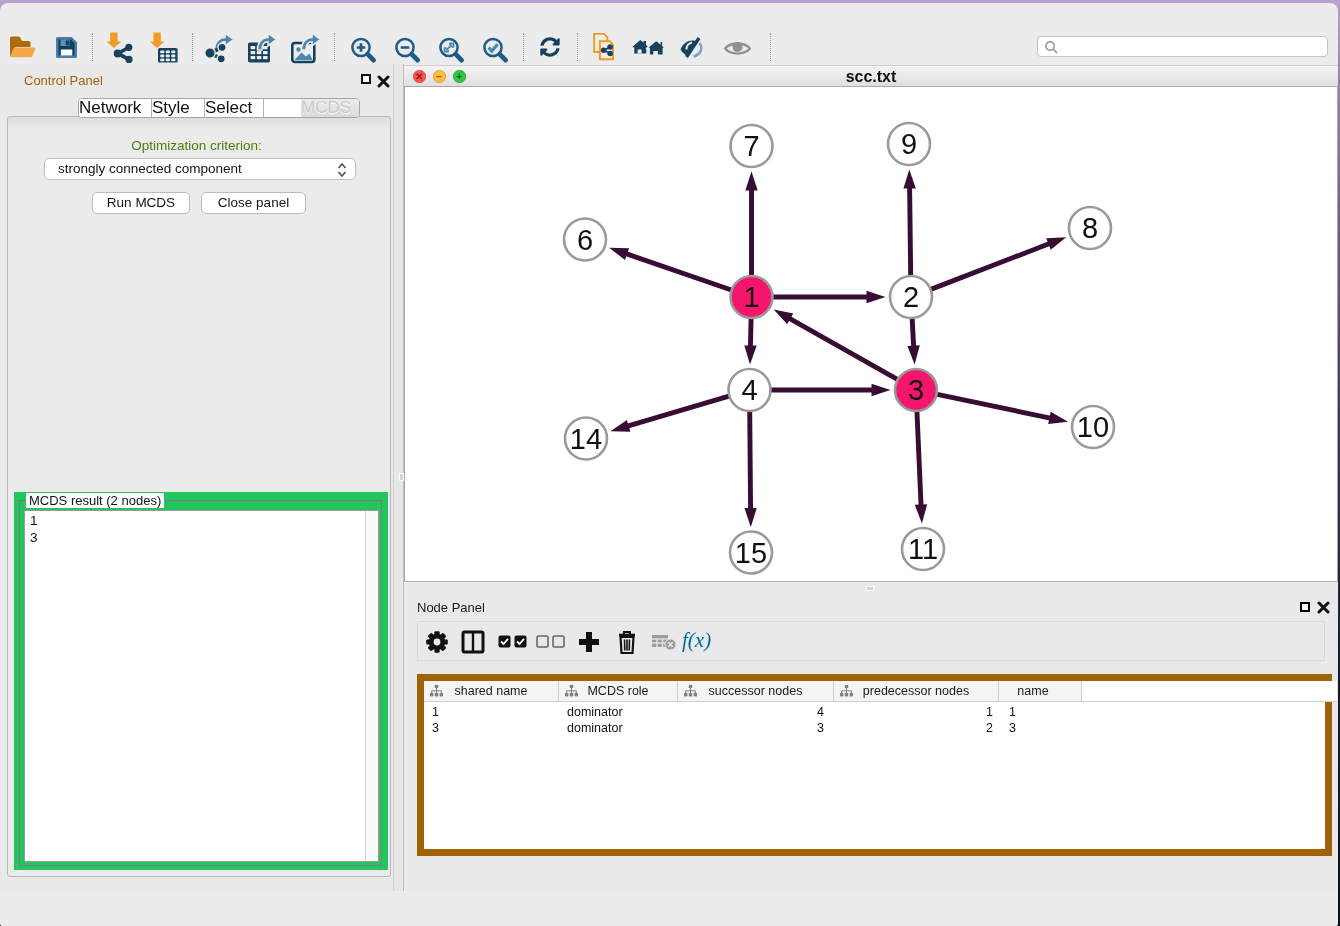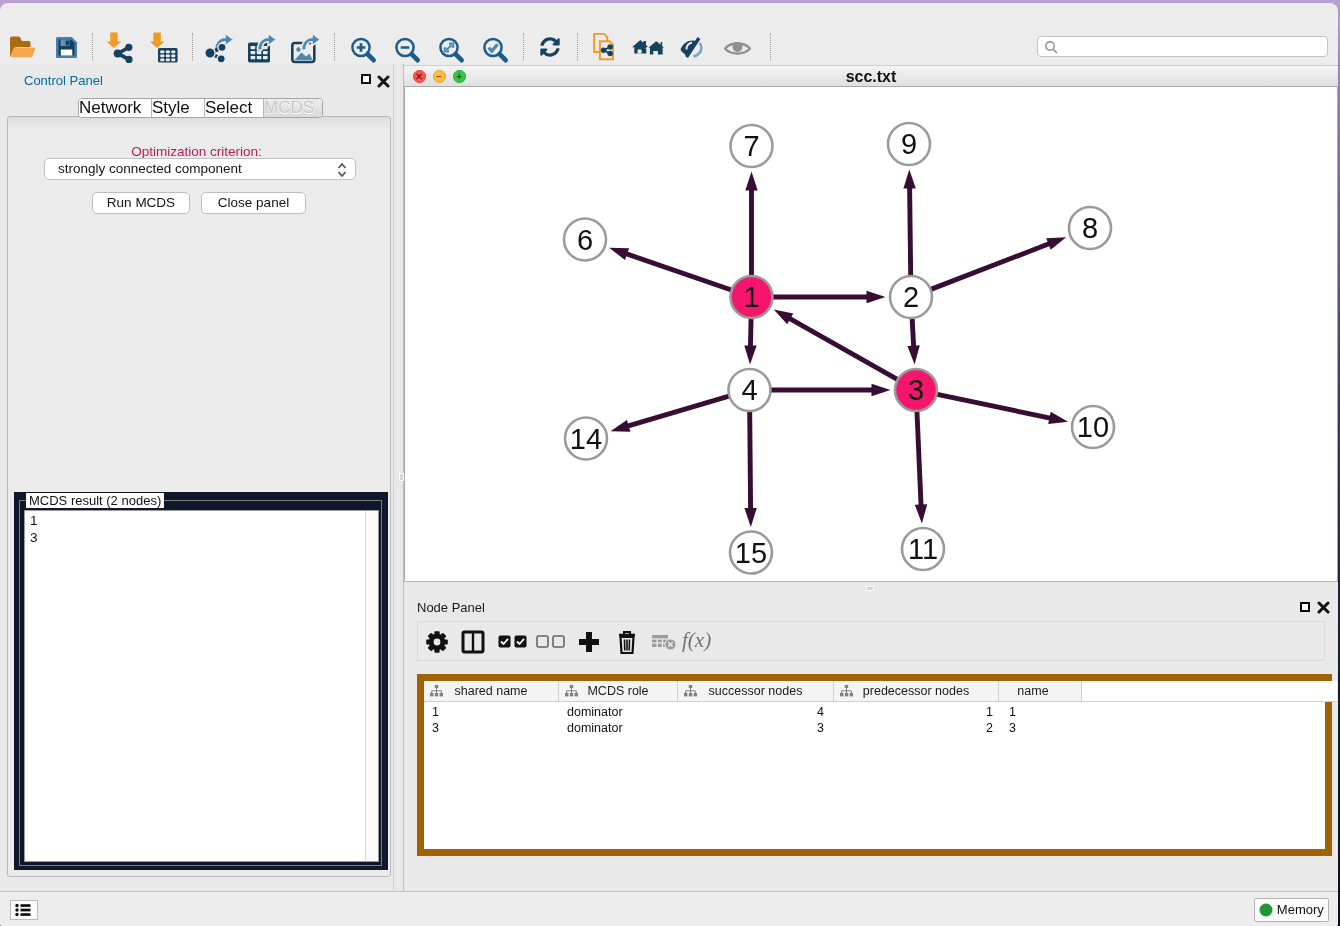--- a/index.html
+++ b/index.html
@@ -24,39 +24,39 @@
 
 #toolbar { position:absolute; left:0; top:25px; width:1338px; height:39px;
   background:#ececec; border-bottom:1px solid #bcbcbc; }
 .tbi { position:absolute; top:7px; transform-origin:50% 50%; }
 .tsep { position:absolute; top:5px; height:28px; width:0;
   border-left:1px dotted #9a9a9a; }
 #search { position:absolute; left:1037px; top:8px; width:291px; height:21px;
   background:#fff; border:1px solid #c4c4c4; border-radius:4px; }
 
 #cpanel { position:absolute; left:0; top:61px; width:393px; height:827px; background:#e9e9e9; }
-#cphead { position:absolute; left:24px; top:9px; font-size:13px; color:#0369a1; }
+#cphead { position:absolute; left:24px; top:9px; font-size:13px; color:#a16207; }
 .sqbtn { position:absolute; width:10px; height:10px; border:2px solid #111; background:#fff; }
 .tabs { position:absolute; display:flex; height:20px; border:1px solid #a6a6a6;
   border-radius:4px; overflow:hidden; background:#fff; }
 .tabs .seg { font-size:17px; color:#111; line-height:18px; 
   border-right:1px solid #b5b5b5; background:#fff; padding:0 14px; }
 .tabs .seg:last-child { border-right:none; }
 .tabs .sel { background:linear-gradient(#ececec,#dadada); color:#c8c8c8;
-  text-shadow:0 1px 0 #fff; }
+  text-shadow:0 1px 0 #fff;margin-left:37px; }
 #cpbody { position:absolute; left:7px; top:52px; width:384px; height:761px;
   border:1px solid #b8b8b8; background:linear-gradient(#dddddd, #ebebeb 12px); border-radius:3px; }
-#optlabel { position:absolute; left:0; top:80px; width:100%; text-align:center;
-  font-size:13.5px; color:#be185d; }
+#optlabel { position:absolute; left:0; top:74px; width:100%; text-align:center;
+  font-size:13.5px; color:#4d7c0f; }
 #combo { position:absolute; left:44px; top:94px; width:312px; height:22px;
   background:#fff; border:1px solid #c0c0c0; border-radius:5px;
   font-size:13.5px; color:#141414; line-height:20px; padding-left:13px; }
 .btn { position:absolute; height:22px; background:#fff; border:1px solid #bdbdbd;
   border-radius:5px; font-size:13.5px; color:#141414; text-align:center; line-height:20px; }
-#resultwrap { position:absolute; left:14px; top:428px; width:374px; height:378px; background:#0f172a; }
+#resultwrap { position:absolute; left:14px; top:428px; width:374px; height:378px; background:#22c55e; }
 #fieldset { position:absolute; left:5px; top:8px; width:363px; height:366px;
   border:1px solid #7d7d7d; }
 #legend { position:absolute; left:6px; top:-8px; background:#fff; padding:0 3px;
   font-size:13px; color:#111; }
 #resultbox { position:absolute; left:4px; top:9px; width:355px; height:352px;
   background:#fff; border:1px solid #9a9a9a; font-size:13.5px; color:#111; }
 #resultbox .sb { position:absolute; right:0; top:0; width:13px; height:100%;
   background:#fafafa; border-left:1px solid #d5d5d5; }
 
 #vsplit { position:absolute; left:393px; top:61px; width:11px; height:827px;
@@ -393,21 +393,21 @@
           </g>
 <g stroke="#e9e9e9" stroke-width="1.3">
             <line x1="1" y1="6" x2="17" y2="6"></line>
             <line x1="1" y1="10" x2="17" y2="10"></line>
             <line x1="6" y1="6" x2="6" y2="14"></line>
             <line x1="11.5" y1="6" x2="11.5" y2="14"></line>
           </g>
 <circle cx="19.5" cy="11.5" r="5.5" fill="#9c9c9c" stroke="#e9e9e9" stroke-width="1"></circle>
 <path d="M17.3 9.3 L21.7 13.7 M21.7 9.3 L17.3 13.7" stroke="#e9e9e9" stroke-width="1.5"></path>
         </svg>
-        <div class="abs" style="left:264px; top:6px; width:56px; font-family:'Liberation Serif',serif; font-style:italic; font-size:21px; color:#737373;">f(x)</div>
+        <div class="abs" style="left:264px; top:6px; width:56px; font-family:'Liberation Serif',serif; font-style:italic; font-size:21px; color:#0369a1;">f(x)</div>
     </div>
     <div id="ttable">
       <div class="th" style="left:0px; width:135px;"><svg width="13" height="12" viewBox="0 0 13 12" style="position:absolute;left:6px;top:4px;">
             <g fill="#808080">
               <rect x="4.8" y="0" width="3.4" height="3"></rect>
               <rect x="0" y="8" width="3.4" height="3.4"></rect>
               <rect x="4.8" y="8" width="3.4" height="3.4"></rect>
               <rect x="9.6" y="8" width="3.4" height="3.4"></rect>
             </g>
             <g stroke="#808080" stroke-width="1">
@@ -454,30 +454,13 @@
         <div class="td" style="left:330px; top:23px; width:70px; text-align:right;">4</div>
         <div class="td" style="left:499px; top:23px; width:70px; text-align:right;">1</div>
         <div class="td" style="left:585px; top:23px;">1</div>
         <div class="td" style="left:8px; top:39px;">3</div>
         <div class="td" style="left:143px; top:39px;">dominator</div>
         <div class="td" style="left:330px; top:39px; width:70px; text-align:right;">3</div>
         <div class="td" style="left:499px; top:39px; width:70px; text-align:right;">2</div>
         <div class="td" style="left:585px; top:39px;">3</div>
     </div>
   </div>
-  <div id="statusbar">
-    <div id="listbtn">
-      <svg width="26" height="18" viewBox="0 0 26 18">
-          <g fill="#111">
-            <circle cx="6" cy="4.5" r="1.7"></circle>
-            <circle cx="6" cy="9" r="1.7"></circle>
-            <circle cx="6" cy="13.5" r="1.7"></circle>
-            <rect x="9.5" y="3.2" width="10" height="2.7"></rect>
-            <rect x="9.5" y="7.7" width="10" height="2.7"></rect>
-            <rect x="9.5" y="12.2" width="10" height="2.7"></rect>
-          </g>
-        </svg>
-    </div>
-    <div id="membtn"><svg style="vertical-align:-2.5px" width="14" height="14" viewBox="0 0 14 14">
-          <circle cx="7" cy="7" r="6.5" fill="#1f9734"></circle>
-        </svg> Memory</div>
-  </div>
 </div>
 
 </body></html>

